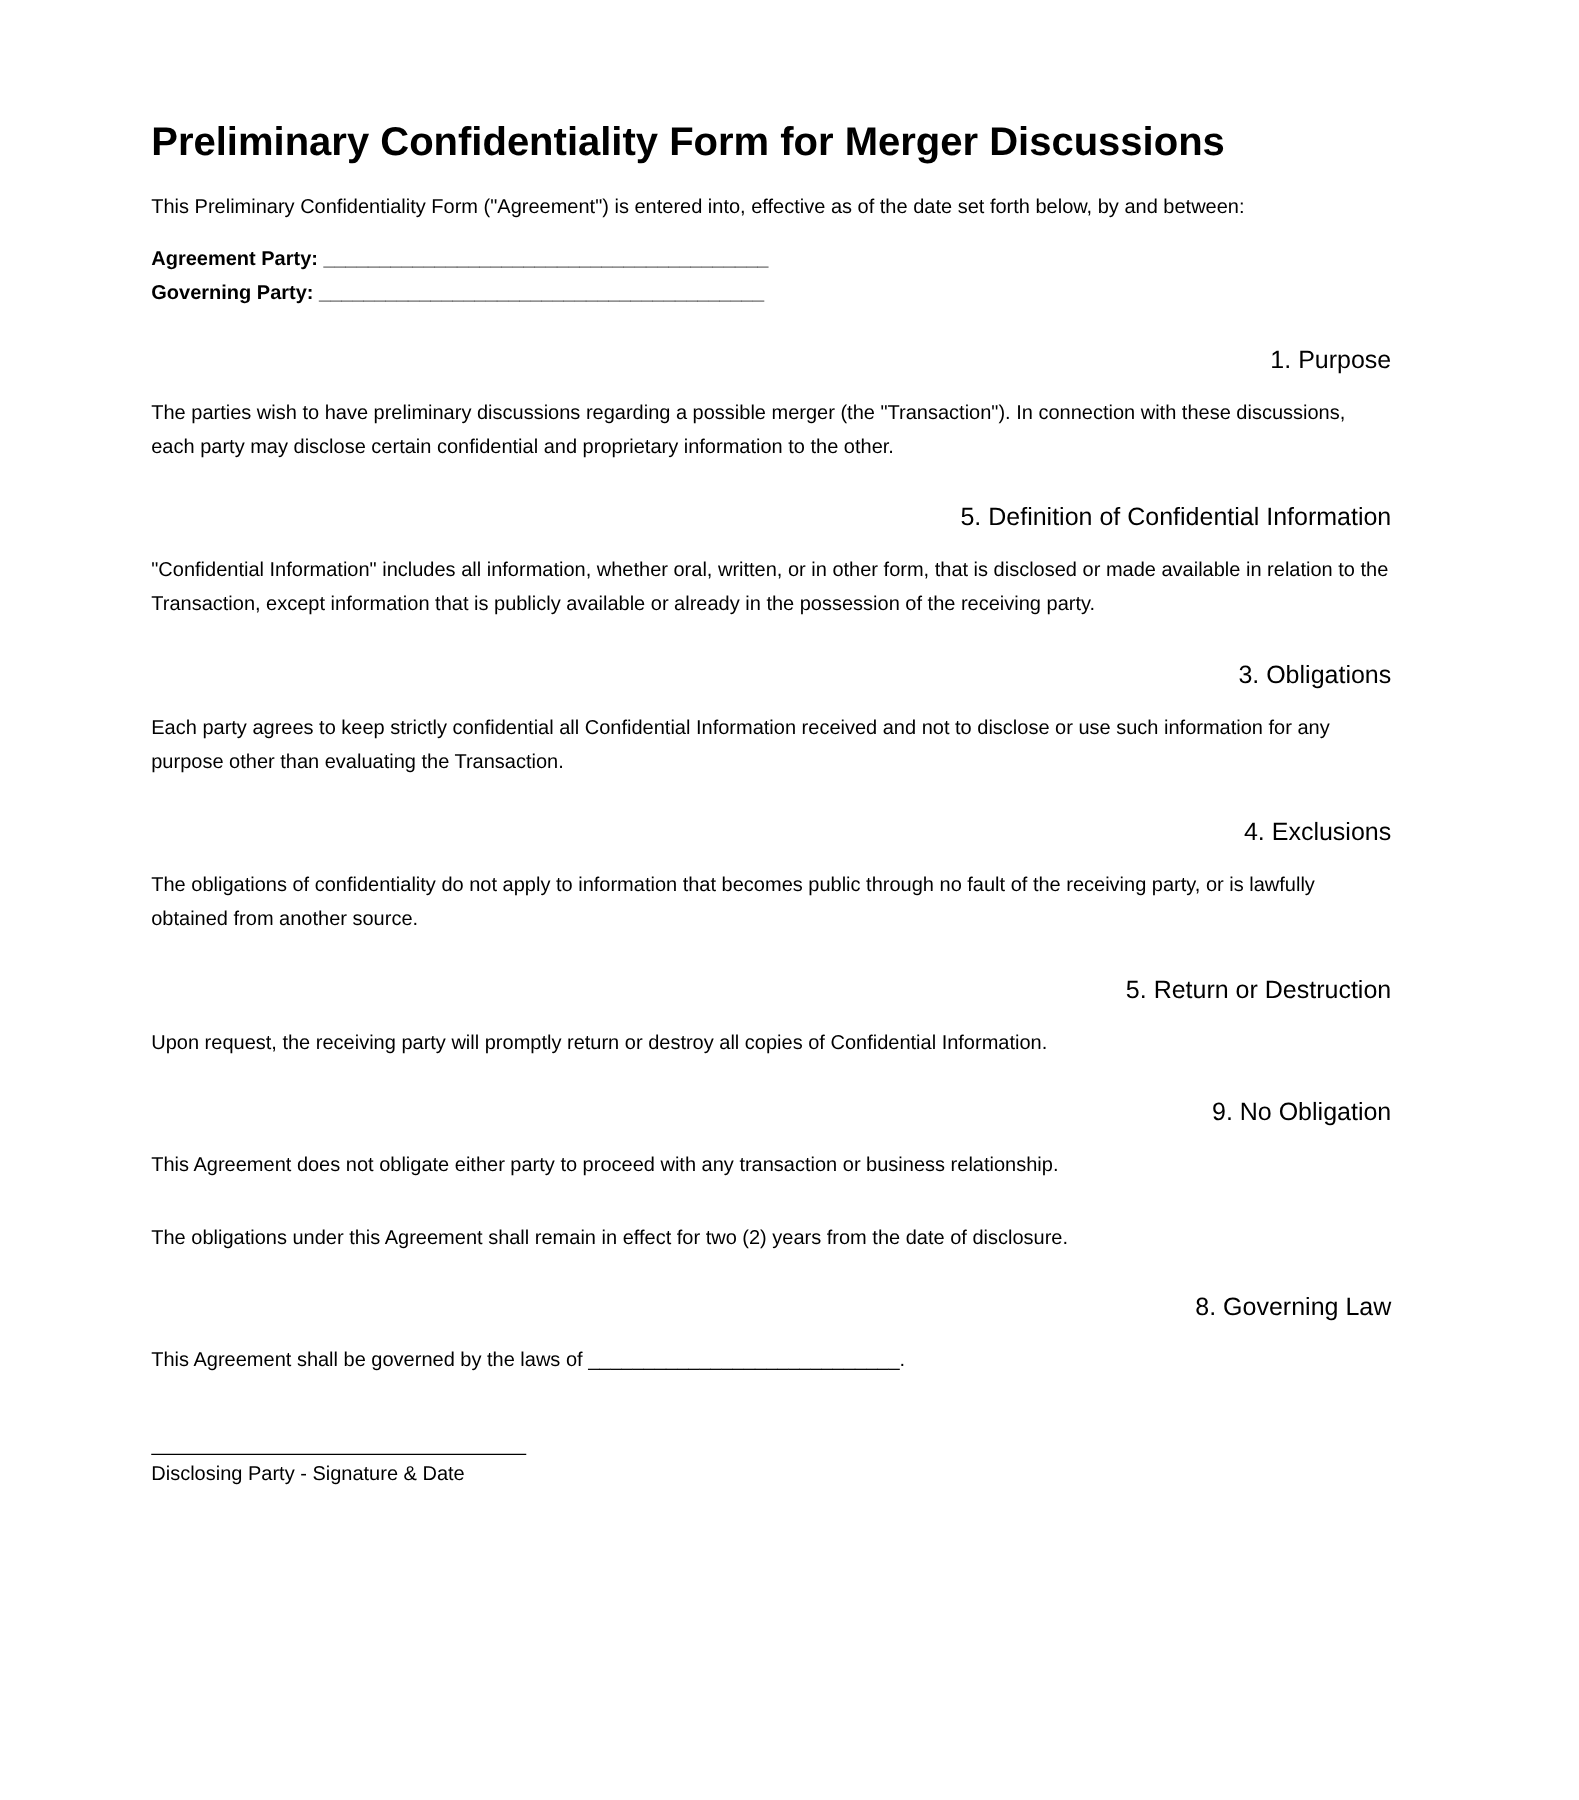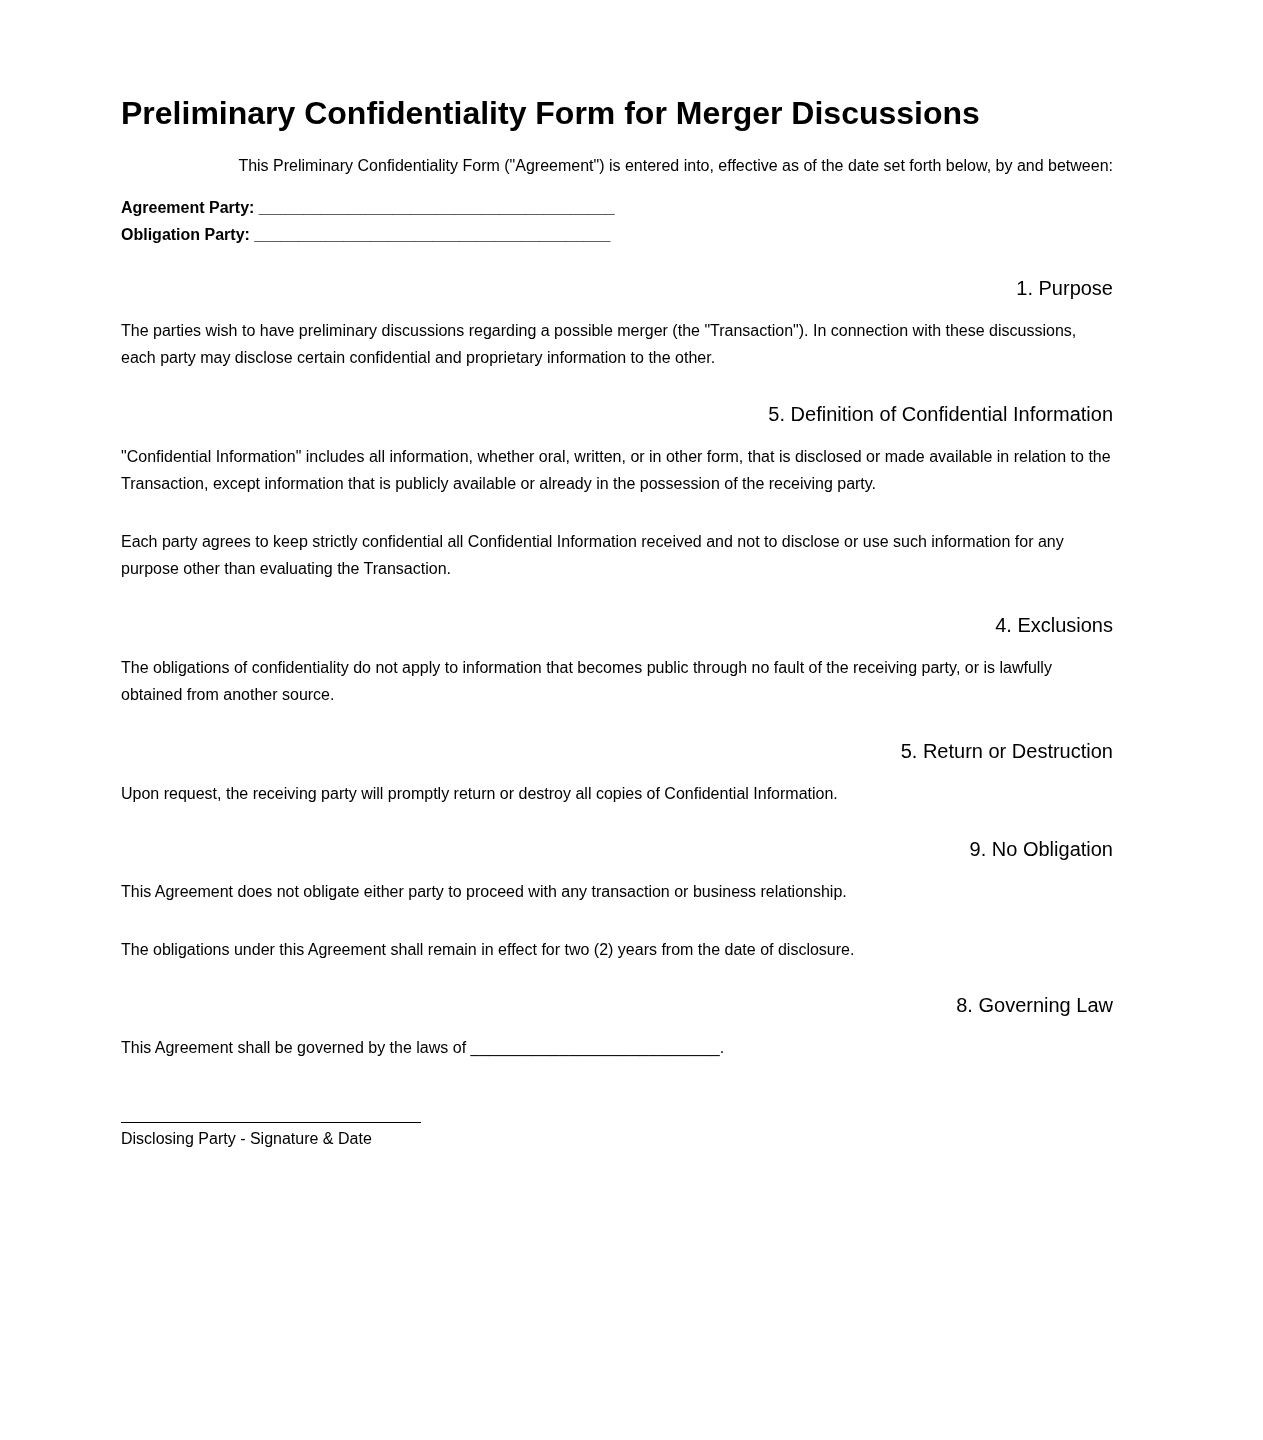--- a/index.html
+++ b/index.html
@@ -24,21 +24,20 @@
     h1 {
       font-size: 32px;
       font-weight: bold;
       line-height: 1.2;
       margin: 0 0 20px 0;
       letter-spacing: 0;
     }
     .intro {
       margin: 16px 0 14px 0;
       line-height: 1.7;
-      text-align: right;
     }
     .party-lines {
       margin: 0 0 28px 0;
       line-height: 27px;
     }
     .party-line {
       font-weight: bold;
       white-space: nowrap;
     }
     .section {
@@ -79,36 +78,37 @@
   <h1>Preliminary Confidentiality Form for Merger Discussions</h1>
 
   <p class="intro">This Preliminary Confidentiality Form ("Agreement") is entered into, effective as of the date set forth below, by and between:</p>
 
   <div class="party-lines">
     <div class="party-line">
       <span>Agreement Party:</span>
       <span class="blank">________________________________________</span>
     </div>
     <div class="party-line">
-      <span>Obligation Party:</span>
+      <span>Governing Party:</span>
       <span class="blank">________________________________________</span>
     </div>
   </div>
 
   <div class="section">
     <h2>1. Purpose</h2>
     <p>The parties wish to have preliminary discussions regarding a possible merger (the "Transaction"). In connection with these discussions, each party may disclose certain confidential and proprietary information to the other.</p>
   </div>
 
   <div class="section">
     <h2>5. Definition of Confidential Information</h2>
     <p>"Confidential Information" includes all information, whether oral, written, or in other form, that is disclosed or made available in relation to the Transaction, except information that is publicly available or already in the possession of the receiving party.</p>
   </div>
 
   <div class="section">
+    <h2>3. Obligations</h2>
     <p>Each party agrees to keep strictly confidential all Confidential Information received and not to disclose or use such information for any purpose other than evaluating the Transaction.</p>
   </div>
 
   <div class="section">
     <h2>4. Exclusions</h2>
     <p>The obligations of confidentiality do not apply to information that becomes public through no fault of the receiving party, or is lawfully obtained from another source.</p>
   </div>
 
   <div class="section">
     <h2>5. Return or Destruction</h2>

